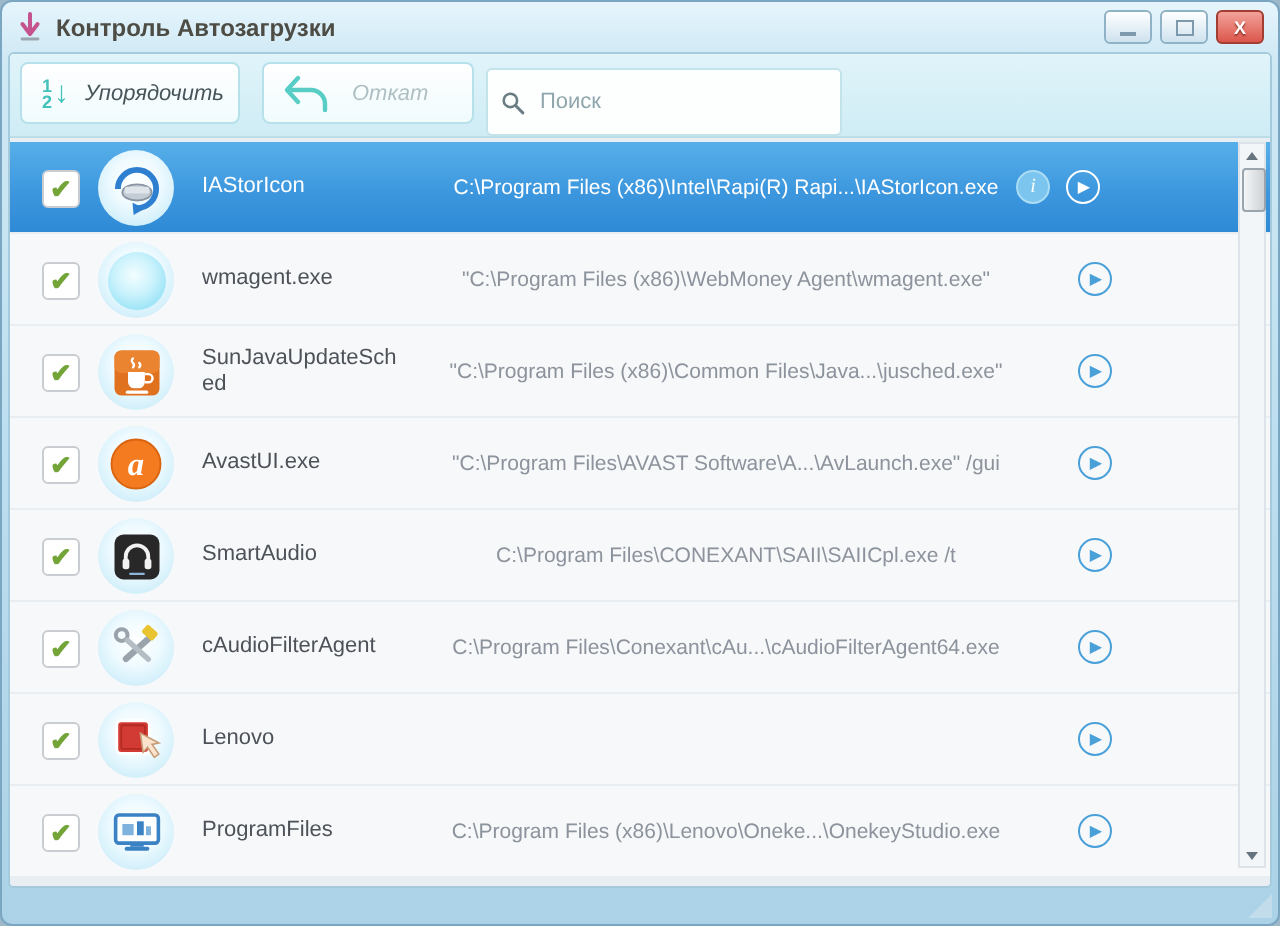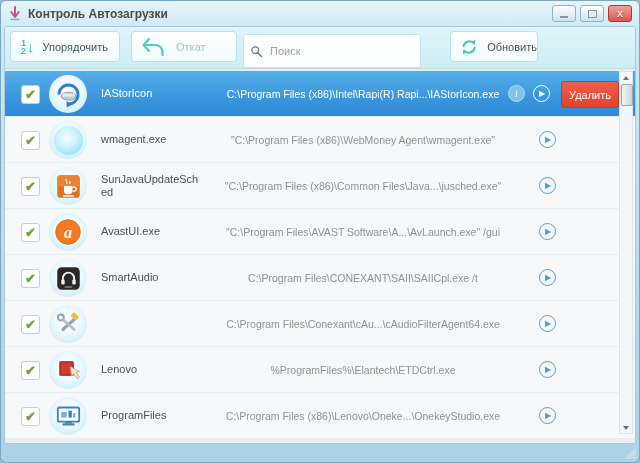--- a/index.html
+++ b/index.html
@@ -17,21 +17,21 @@
   .winbtn .sq{width:7px;height:6px;border:1.5px solid #7d99ab;}
   .winbtn.close{background:linear-gradient(180deg,#f2a29a,#dc564c);border-color:#a33c33;
     color:#fff;font-size:9px;font-weight:bold;text-shadow:0 1px 1px #8d2f27;}
   
   .content{position:absolute;left:3px;right:3px;top:25px;bottom:18px;background:#edf1f5;
     border:1px solid #a5cadc;border-radius:3px;overflow:hidden;}
   
   .toolbar{position:relative;height:41px;background:linear-gradient(180deg,#e0f4fa,#cfecf5);border-bottom:1px solid #bcdde8;}
   .tb-box{position:absolute;top:4px;height:31px;background:linear-gradient(180deg,#ffffff,#f0fbfd);
     border:1px solid #b7e1ea;border-radius:4px;display:flex;align-items:center;box-sizing:border-box;cursor:default;}
-  .tb-label{font-size:11px;color:#47555a;}
+  .tb-label{font-size:11px;color:#47555a;font-style:italic;}
   .tb-label.disabled{color:#aebfc3;}
   .sorticon{display:flex;align-items:center;margin:0 8px 0 10px;}
   .sorticon .nums{display:flex;flex-direction:column;font-size:9px;line-height:8px;color:#43c1bb;font-weight:bold;}
   .sorticon .arrow{font-size:15px;line-height:15px;color:#43c1bb;margin-left:1px;}
   .searchbox{position:absolute;left:238px;top:7px;width:178px;height:25px;background:#fdffff;
     border:1px solid #c3e3eb;border-radius:3px;display:flex;align-items:center;box-sizing:border-box;padding:16px 6px;}
   .searchbox input{border:none;outline:none;background:transparent;font-size:11px;color:#46565c;width:100%;
     font-family:"Liberation Sans",sans-serif;}
   .searchbox input::placeholder{color:#8fa6ac;}
   
@@ -118,29 +118,20 @@
       </div>
 
       <div class="searchbox">
         <svg width="13" height="13" viewBox="0 0 14 14" style="margin-right:5px;flex:0 0 auto;">
           <circle cx="5.6" cy="5.6" r="3.6" stroke="#6b7d84" stroke-width="1.4" fill="none"></circle>
           <line x1="8.6" y1="8.6" x2="12.3" y2="12.3" stroke="#6b7d84" stroke-width="1.6" stroke-linecap="round"></line>
         </svg>
         <input type="text" placeholder="Поиск" style="">
       </div>
 
-      <div class="tb-box" style="left:445px;width:88px;">
-        <svg width="22" height="22" viewBox="0 0 24 24" style="margin:0 8px 0 8px;">
-          <path d="M5.5 11 a7 7 0 0 1 12.4-3.2" stroke="#45c4bd" stroke-width="2.4" fill="none" stroke-linecap="round"></path>
-          <path d="M19.5 3.5 l-0.6 5 -4.6-2" fill="#45c4bd"></path>
-          <path d="M18.5 13 a7 7 0 0 1 -12.4 3.2" stroke="#45c4bd" stroke-width="2.4" fill="none" stroke-linecap="round"></path>
-          <path d="M4.5 20.5 l0.6-5 4.6 2" fill="#45c4bd"></path>
-        </svg>
-        <span class="tb-label">Обновить</span>
-      </div>
     </div>
 
     <div class="list">
 
       <div class="row selected">
         <span class="chk">
             <span class="tick">✔</span>
           </span>
         <span class="halo">
           <svg width="27" height="27" viewBox="0 0 24 24">
@@ -150,23 +141,20 @@
             <path d="M10.5 23.5 l5-2.8 -5.5-2.6 z" fill="#2f7fd0"></path>
           </svg>
         </span>
         <span class="name">IAStorIcon</span>
         <span class="path">C:\Program Files (x86)\Intel\Rapi(R) Rapi...\IAStorIcon.exe</span>
         <span class="info">
             <span>i</span>
           </span>
         <span class="play">
             <span class="g">▶</span>
-          </span>
-        <span class="delbtn">
-            <span>Удалить</span>
           </span>
       </div>
 
       <div class="row">
         <span class="chk">
             <span class="tick">✔</span>
           </span>
         <span class="halo">
           <span style="display:block;width:29px;height:29px;border-radius:50%;
             background:radial-gradient(circle at 45% 40%,#f2fdff 0%,#cdf3fc 40%,#9ce4f7 75%,#84d8f2 100%);"></span>
@@ -242,39 +230,39 @@
             <span class="tick">✔</span>
           </span>
         <span class="halo">
           <svg width="27" height="27" viewBox="0 0 24 24">
             <rect x="4" y="10.6" width="16" height="2.8" rx="1.4" fill="#9aa2ab" transform="rotate(-42 12 12)"></rect>
             <circle cx="5.2" cy="5.8" r="2.6" fill="none" stroke="#9aa2ab" stroke-width="1.8"></circle>
             <rect x="5" y="10.8" width="15" height="2.4" rx="1.2" fill="#b4bcc4" transform="rotate(42 12 12)"></rect>
             <rect x="14.5" y="2.5" width="6.5" height="4.5" rx="1" fill="#e8c431" transform="rotate(42 17.7 4.7)"></rect>
           </svg>
         </span>
+        <span class="name">cAudioFilterAgent</span>
         <span class="path">C:\Program Files\Conexant\cAu...\cAudioFilterAgent64.exe</span>
         <span class="play">
             <span class="g">▶</span>
           </span>
       </div>
 
       <div class="row">
         <span class="chk">
             <span class="tick">✔</span>
           </span>
         <span class="halo">
           <svg width="27" height="27" viewBox="0 0 24 24">
             <rect x="3" y="3" width="14.5" height="14.5" rx="2" fill="#d23b33" stroke="#ffffff" stroke-width="1.3"></rect>
             <rect x="5" y="5" width="10.5" height="10.5" rx="1" fill="none" stroke="#b42b24" stroke-width="0.8"></rect>
             <path d="M13.5 8.5 l1.2 8.5 2-2.2 3 4.5 2-1.5 -3-4.3 3-0.6 z" fill="#fbe3cd" stroke="#c79b74" stroke-width="0.7"></path>
           </svg>
         </span>
         <span class="name">Lenovo</span>
-        <span class="path">%ProgramFiles%\Elantech\ETDCtrl.exe</span>
         <span class="play">
             <span class="g">▶</span>
           </span>
       </div>
 
       <div class="row">
         <span class="chk">
             <span class="tick">✔</span>
           </span>
         <span class="halo">

